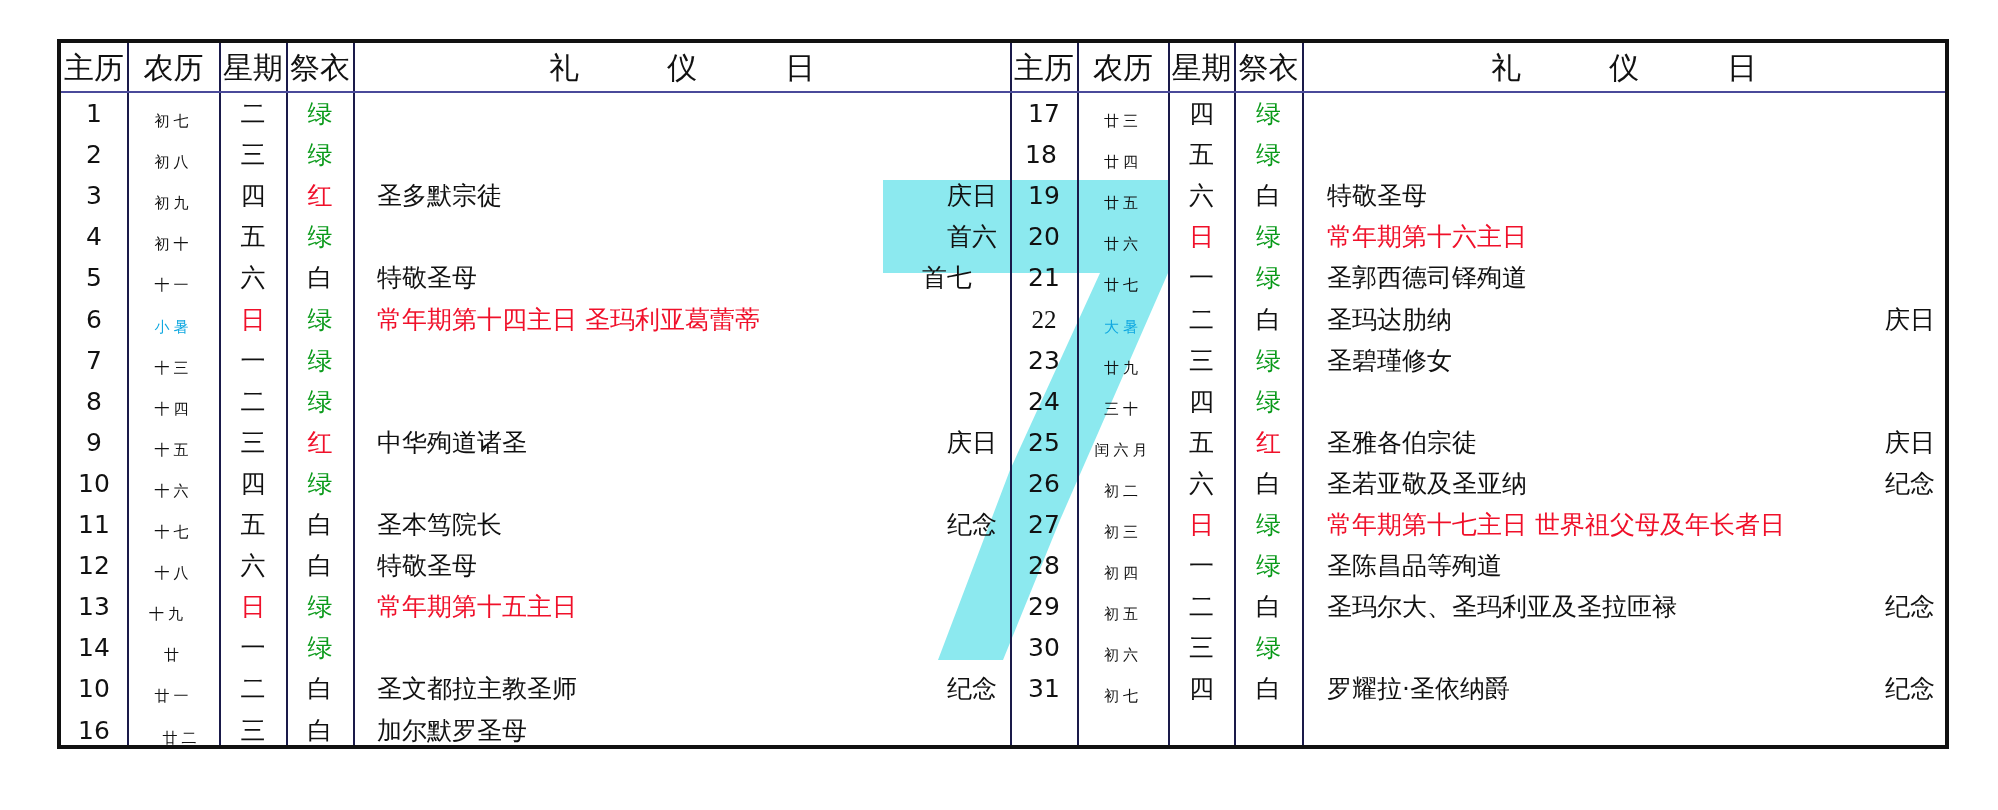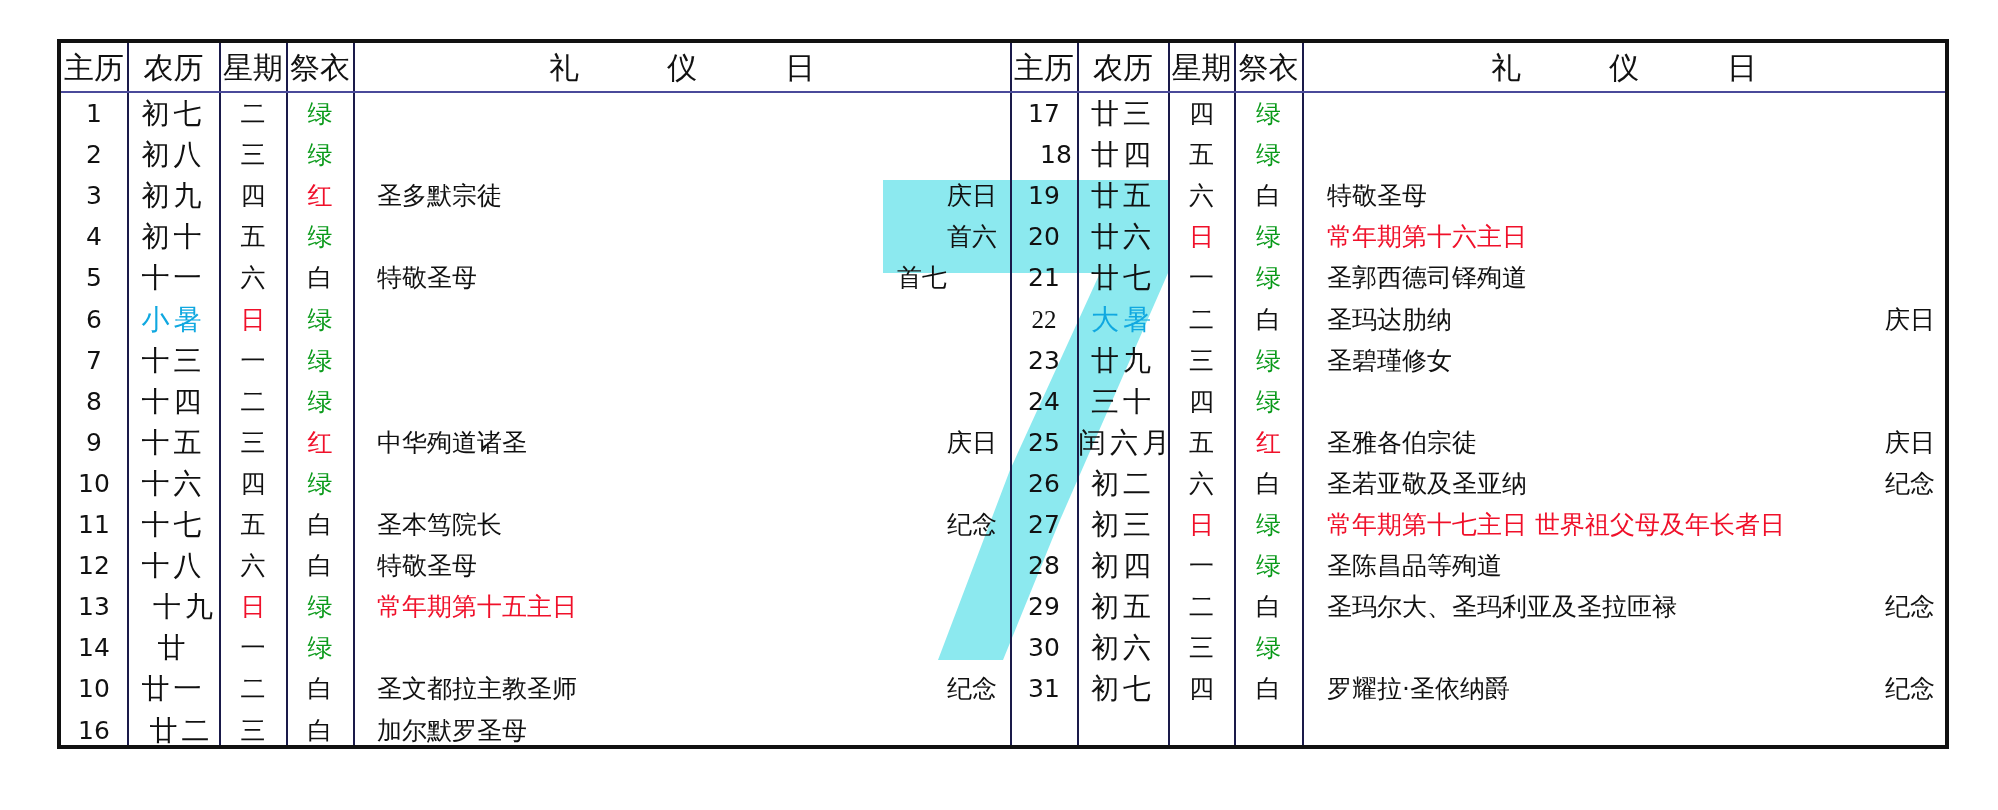--- a/index.html
+++ b/index.html
@@ -10,21 +10,21 @@
          border: 4px solid #111; box-sizing: border-box; }
   .vline { position: absolute; top: 0; bottom: 0; width: 1.5px; background: #1a1a4a; }
   .vline.mid { width: 2px; }
   .hline { position: absolute; left: 0; right: 0; top: 48px; height: 2px; background: #4a4a9a; }
   .hdr { position: absolute; top: 0; height: 50px; display: flex; align-items: center; justify-content: center;
          font-size: 30px; color: #111; white-space: nowrap; }
   .hdr.wide span { display: inline-block; width: 118px; text-align: center; }
   .row { position: absolute; height: 41px; }
   .cell { position: absolute; top: 0; height: 41px; line-height: 41px; font-size: 25px; white-space: nowrap; }
   .c { text-align: center; }
-  .lunar { font-size: 28px; letter-spacing: 4px; }
+  .lunar { font-size: 15px; letter-spacing: 4px; margin-top: 8px; }
   .red { color: #f0102a; }
   .green { color: #0a9a1a; }
   .cyan { color: #10a8e0; }
   .rank { font-size: 25px; }
 </style>
 </head>
 <body>
 
 <svg class="seven" viewBox="0 0 1998 810">
   <polygon points="883,180 1168,180 1168,273 1060,520 1003,660 938,660 1010,470 1100,273 883,273" fill="#86e8ee" opacity="0.95"></polygon>
@@ -95,27 +95,28 @@
     <div class="cell c green" style="left:226px;width:66px">绿</div>
     <div class="cell" style="left:316px;width:520px"></div>
     <div class="cell rank" style="left:836px;width:100px;text-align:right">首六</div>
   </div>
       <div class="row" style="left: 0px; width: 949px; top: 214.4px;">
     <div class="cell c" style="left:0;width:66px">5</div>
     <div class="cell c lunar" style="left:67px;width:91px">十一</div>
     <div class="cell c" style="left:159px;width:66px">六</div>
     <div class="cell c" style="left:226px;width:66px">白</div>
     <div class="cell" style="left:316px;width:520px">特敬圣母</div>
-    <div class="cell rank" style="left:836px;width:100px;text-align:left">首七</div>
+    <div class="cell rank" style="left:836px;width:100px;text-align:center">首七</div>
   </div>
       <div class="row" style="left: 0px; width: 949px; top: 255.5px;">
     <div class="cell c" style="left:0;width:66px">6</div>
     <div class="cell c lunar cyan" style="left:67px;width:91px">小暑</div>
     <div class="cell c red" style="left:159px;width:66px">日</div>
     <div class="cell c green" style="left:226px;width:66px">绿</div>
+    <div class="cell red" style="left:316px;width:520px">常年期第十四主日  圣玛利亚葛蕾蒂</div>
     <div class="cell rank" style="left:836px;width:100px;text-align:right"></div>
   </div>
       <div class="row" style="left: 0px; width: 949px; top: 296.6px;">
     <div class="cell c" style="left:0;width:66px">7</div>
     <div class="cell c lunar" style="left:67px;width:91px">十三</div>
     <div class="cell c" style="left:159px;width:66px">一</div>
     <div class="cell c green" style="left:226px;width:66px">绿</div>
     <div class="cell" style="left:316px;width:520px"></div>
     <div class="cell rank" style="left:836px;width:100px;text-align:right"></div>
   </div>
@@ -154,21 +155,21 @@
       <div class="row" style="left: 0px; width: 949px; top: 502.1px;">
     <div class="cell c" style="left:0;width:66px">12</div>
     <div class="cell c lunar" style="left:67px;width:91px">十八</div>
     <div class="cell c" style="left:159px;width:66px">六</div>
     <div class="cell c" style="left:226px;width:66px">白</div>
     <div class="cell" style="left:316px;width:520px">特敬圣母</div>
     <div class="cell rank" style="left:836px;width:100px;text-align:right"></div>
   </div>
       <div class="row" style="left: 0px; width: 949px; top: 543.2px;">
     <div class="cell c" style="left:0;width:66px">13</div>
-    <div class="cell c lunar" style="left:84px;width:80px">十九</div>
+    <div class="cell c lunar" style="left:67px;width:80px">十九</div>
     <div class="cell c red" style="left:159px;width:66px">日</div>
     <div class="cell c green" style="left:226px;width:66px">绿</div>
     <div class="cell red" style="left:316px;width:520px">常年期第十五主日</div>
     <div class="cell rank" style="left:836px;width:100px;text-align:right"></div>
   </div>
       <div class="row" style="left: 0px; width: 949px; top: 584.3px;">
     <div class="cell c" style="left:0;width:66px">14</div>
     <div class="cell c lunar" style="left:67px;width:91px">廿</div>
     <div class="cell c" style="left:159px;width:66px">一</div>
     <div class="cell c green" style="left:226px;width:66px">绿</div>
@@ -195,21 +196,21 @@
   <div id="right-body">
       <div class="row" style="left: 950px; width: 934px; top: 50px;">
     <div class="cell c" style="left:0;width:66px">17</div>
     <div class="cell c lunar" style="left:67px;width:90px">廿三</div>
     <div class="cell c" style="left:158px;width:65px">四</div>
     <div class="cell c green" style="left:224px;width:67px">绿</div>
     <div class="cell" style="left:316px;width:520px"></div>
     <div class="cell rank" style="left:800px;width:124px;text-align:right"></div>
   </div>
       <div class="row" style="left: 950px; width: 934px; top: 91.1px;">
-    <div class="cell c" style="left:15px;width:60px">18</div>
+    <div class="cell c" style="left:0;width:60px">18</div>
     <div class="cell c lunar" style="left:67px;width:90px">廿四</div>
     <div class="cell c" style="left:158px;width:65px">五</div>
     <div class="cell c green" style="left:224px;width:67px">绿</div>
     <div class="cell" style="left:316px;width:520px"></div>
     <div class="cell rank" style="left:800px;width:124px;text-align:right"></div>
   </div>
       <div class="row" style="left: 950px; width: 934px; top: 132.2px;">
     <div class="cell c" style="left:0;width:66px">19</div>
     <div class="cell c lunar" style="left:67px;width:90px">廿五</div>
     <div class="cell c" style="left:158px;width:65px">六</div>

